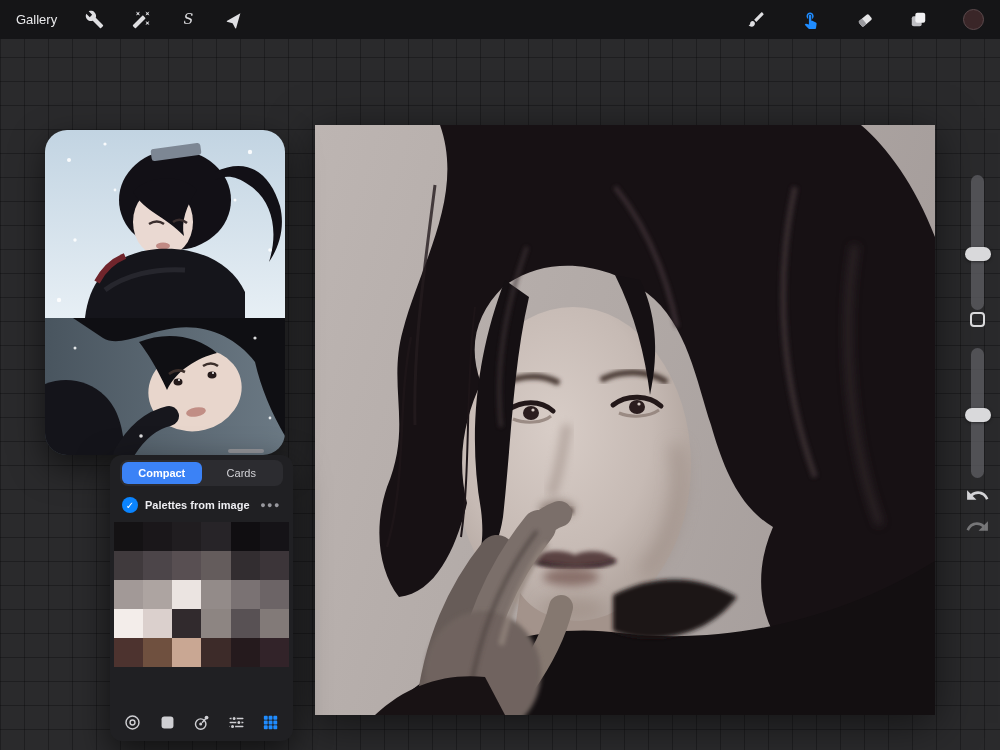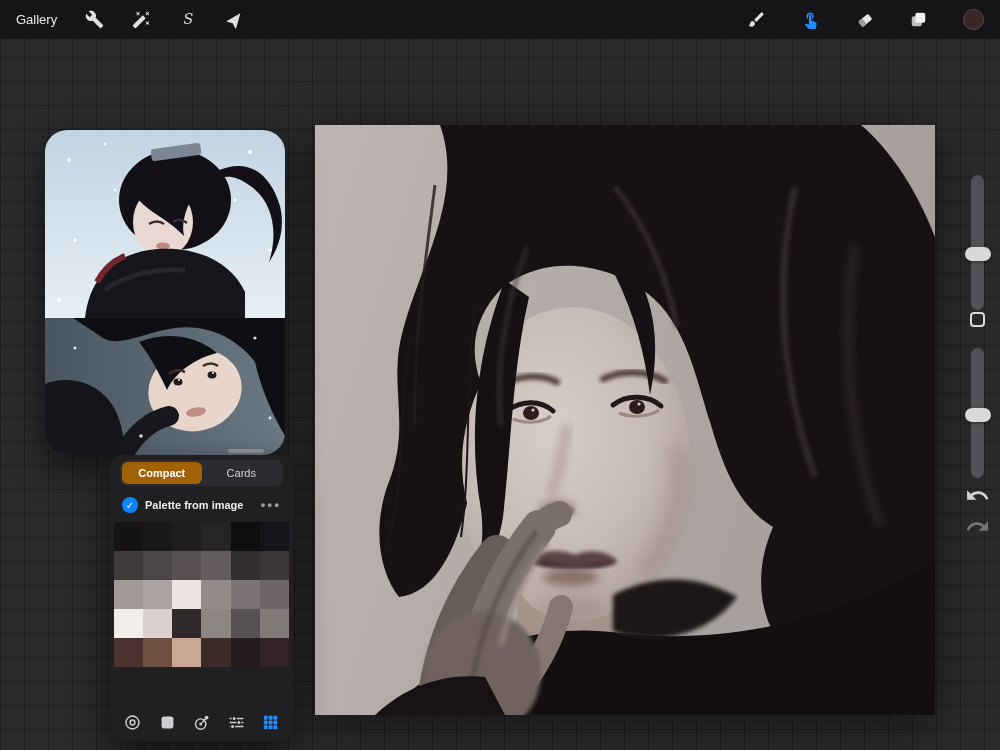--- a/index.html
+++ b/index.html
@@ -36,21 +36,21 @@
   
   .palettes{position:absolute;left:110px;top:422px;width:183px;height:286px;background:#202023;border-radius:12px;
     box-shadow:0 12px 34px rgba(0,0,0,.6);display:flex;flex-direction:column;z-index:50;box-sizing:border-box;}
   .p-header{display:flex;align-items:center;justify-content:space-between;padding:8px 9px 2px 12px;}
   .p-title{font-size:15px;font-weight:bold;color:#ebe9ea;}
   .p-close{width:17px;height:17px;border-radius:50%;background:#3a3a3e;color:#a8a8ad;font-size:9px;
     display:flex;align-items:center;justify-content:center;border:none;padding:0;cursor:pointer;}
   .p-tabs{margin:5px 10px 0;background:#2c2c30;border-radius:8px;padding:2px;display:flex;height:22px;}
   .p-tab{flex:1;display:flex;align-items:center;justify-content:center;font-size:11px;color:#d3d3d7;
     border:none;background:none;border-radius:6px;cursor:pointer;padding:0;}
-  .p-tab.selected{background:#a16207;color:#fff;font-weight:bold;}
+  .p-tab.selected{background:#3b82f6;color:#fff;font-weight:bold;}
   .p-row{display:flex;align-items:center;gap:7px;padding:11px 10px 6px 12px;}
   .p-check{width:16px;height:16px;border-radius:50%;background:#0a84ff;color:#fff;font-size:10px;
     display:flex;align-items:center;justify-content:center;flex:0 0 auto;}
   .p-label{font-size:11px;color:#ededf1;font-weight:bold;flex:1;}
   .p-menu{color:#98989e;font-size:9px;letter-spacing:1.5px;background:none;border:none;cursor:pointer;padding:0 2px;}
   .swatch-grid{margin:3px 4px 0;display:grid;grid-template-columns:repeat(6,1fr);grid-auto-rows:29px;overflow:hidden;}
   .swatch{width:100%;height:100%;}
   .p-footer{margin-top:auto;display:flex;align-items:center;justify-content:space-between;padding:7px 13px 9px;}
   .p-footer button{background:none;border:none;padding:0;cursor:pointer;display:flex;}
   .p-footer svg{width:19px;height:19px;}
@@ -264,21 +264,21 @@
       <div class="ref-handle"></div>
     </div>
 
     <section class="palettes">
       <div class="p-tabs">
         <button class="p-tab selected">Compact</button>
         <button class="p-tab">Cards</button>
       </div>
       <div class="p-row">
         <span class="p-check">✓</span>
-        <span class="p-label">Palette from image</span>
+        <span class="p-label">Palettes from image</span>
         <button class="p-menu"><span>●●●</span></button>
       </div>
       <div class="swatch-grid">
           <div class="swatch" style="background: rgb(20, 18, 20);"></div>
           <div class="swatch" style="background: rgb(26, 23, 26);"></div>
           <div class="swatch" style="background: rgb(32, 29, 32);"></div>
           <div class="swatch" style="background: rgb(39, 36, 40);"></div>
           <div class="swatch" style="background: rgb(16, 14, 17);"></div>
           <div class="swatch" style="background: rgb(21, 19, 23);"></div>
           <div class="swatch" style="background: rgb(64, 58, 61);"></div>

